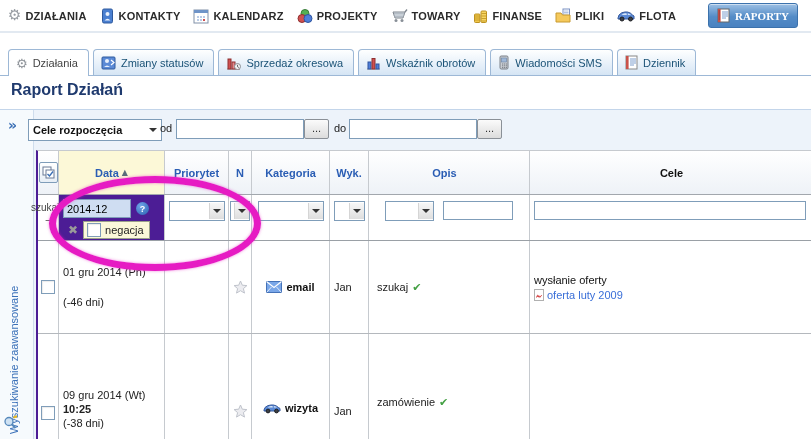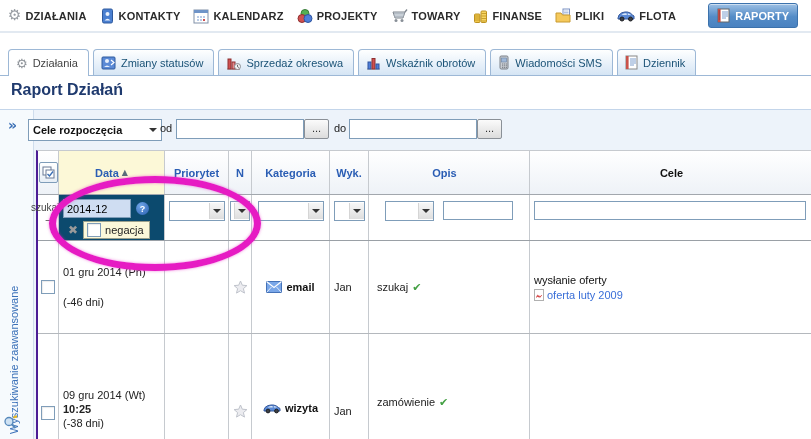--- a/index.html
+++ b/index.html
@@ -9,21 +9,21 @@
   .glyph{font-family:"DejaVu Sans",sans-serif;}
 
   
   #topnav{position:absolute;top:0;left:0;right:0;height:31px;background:#fff;
           border-bottom:2px solid #e2e9f1;display:flex;align-items:center;padding-left:8px;}
   .navitem{display:flex;align-items:center;gap:4px;margin-right:13px;cursor:pointer;}
   .navitem .lbl{font-weight:bold;font-size:11px;color:#2b2b2b;letter-spacing:.2px;}
   .gearglyph{font-size:15px;color:#979ca2;line-height:1;}
   #nav-reports{margin-left:auto;margin-right:13px;display:flex;align-items:center;gap:5px;
           background:linear-gradient(#9dc0e4,#548cc7 55%,#4a82c0);border:1px solid #3c72ac;
-          border-radius:3px;padding:4px 8px;cursor:pointer;box-shadow:inset 0 1px 0 rgba(255,255,255,.5);}
+          border-radius:3px;padding:4px 8px;cursor:pointer;box-shadow:inset 0 1px 0 rgba(255,255,255,.5);font-family:Liberation Serif, serif;}
   #nav-reports .lbl{color:#fff;font-weight:bold;font-size:11px;}
 
   
   #tabbar{position:absolute;top:48px;left:0;right:0;height:27px;display:flex;align-items:flex-end;
           padding-left:8px;border-bottom:1px solid #9db8d6;}
   .tab{display:flex;align-items:center;gap:5px;height:25px;padding:0 10px 0 7px;margin-right:4px;
        border:1px solid #9db8d6;border-bottom:none;border-radius:4px 4px 0 0;
        background:linear-gradient(#feffff,#e2edf8 70%,#d5e5f4);cursor:pointer;position:relative;}
   .tab .lbl{color:#1a5276;font-size:11px;}
   .tab.active{background:#fff;height:26px;margin-bottom:-1px;z-index:2;}
@@ -74,21 +74,21 @@
   #hdr-row .cell.ycol{background:#fcf8d7;}
   .hlbl{color:#2a5db4;font-weight:bold;font-size:11px;}
   .hlbl.dark{color:#111;}
   #hdr-opis{justify-content:flex-end;padding-right:9px;}
   .sortarrow{font-size:8px;color:#5a6b7a;}
   #selall-box{width:19px;height:19px;border:1px solid #7f9db9;border-radius:2px;margin-left:1px;
               background:linear-gradient(#fff,#e7eef6);display:flex;align-items:center;justify-content:center;cursor:pointer;}
 
   #flt-row{height:45px;border-bottom:1px solid #9aa0a6;}
   #flt-row .cell{background:#fff;}
-  #flt-row .cell.ycol{background:#0c4a6e;}
+  #flt-row .cell.ycol{background:#4c1d95;}
   #szukaj-cell{overflow:visible;font-size:10px;color:#444;}
   #szukaj-lbl{position:absolute;top:7px;left:-7px;}
   #szukaj-arrow{position:absolute;top:20px;left:7px;color:#444;}
   .sel{height:18px;background:#fff;border:1px solid #7f9db9;display:flex;align-items:center;
        justify-content:flex-end;cursor:pointer;}
   .sel .arrbox{width:14px;height:16px;background:linear-gradient(#f7f7f7,#dedede);
        border-left:1px solid #d5d5d5;display:flex;align-items:center;justify-content:center;}
   .finput{border:1px solid #7f9db9;background:#fff;height:15px;font-family:inherit;font-size:11px;padding:1px 3px;}
   #data-flt{padding:4px 0 0 4px;}
   #data-flt-top{display:flex;align-items:center;gap:5px;}

